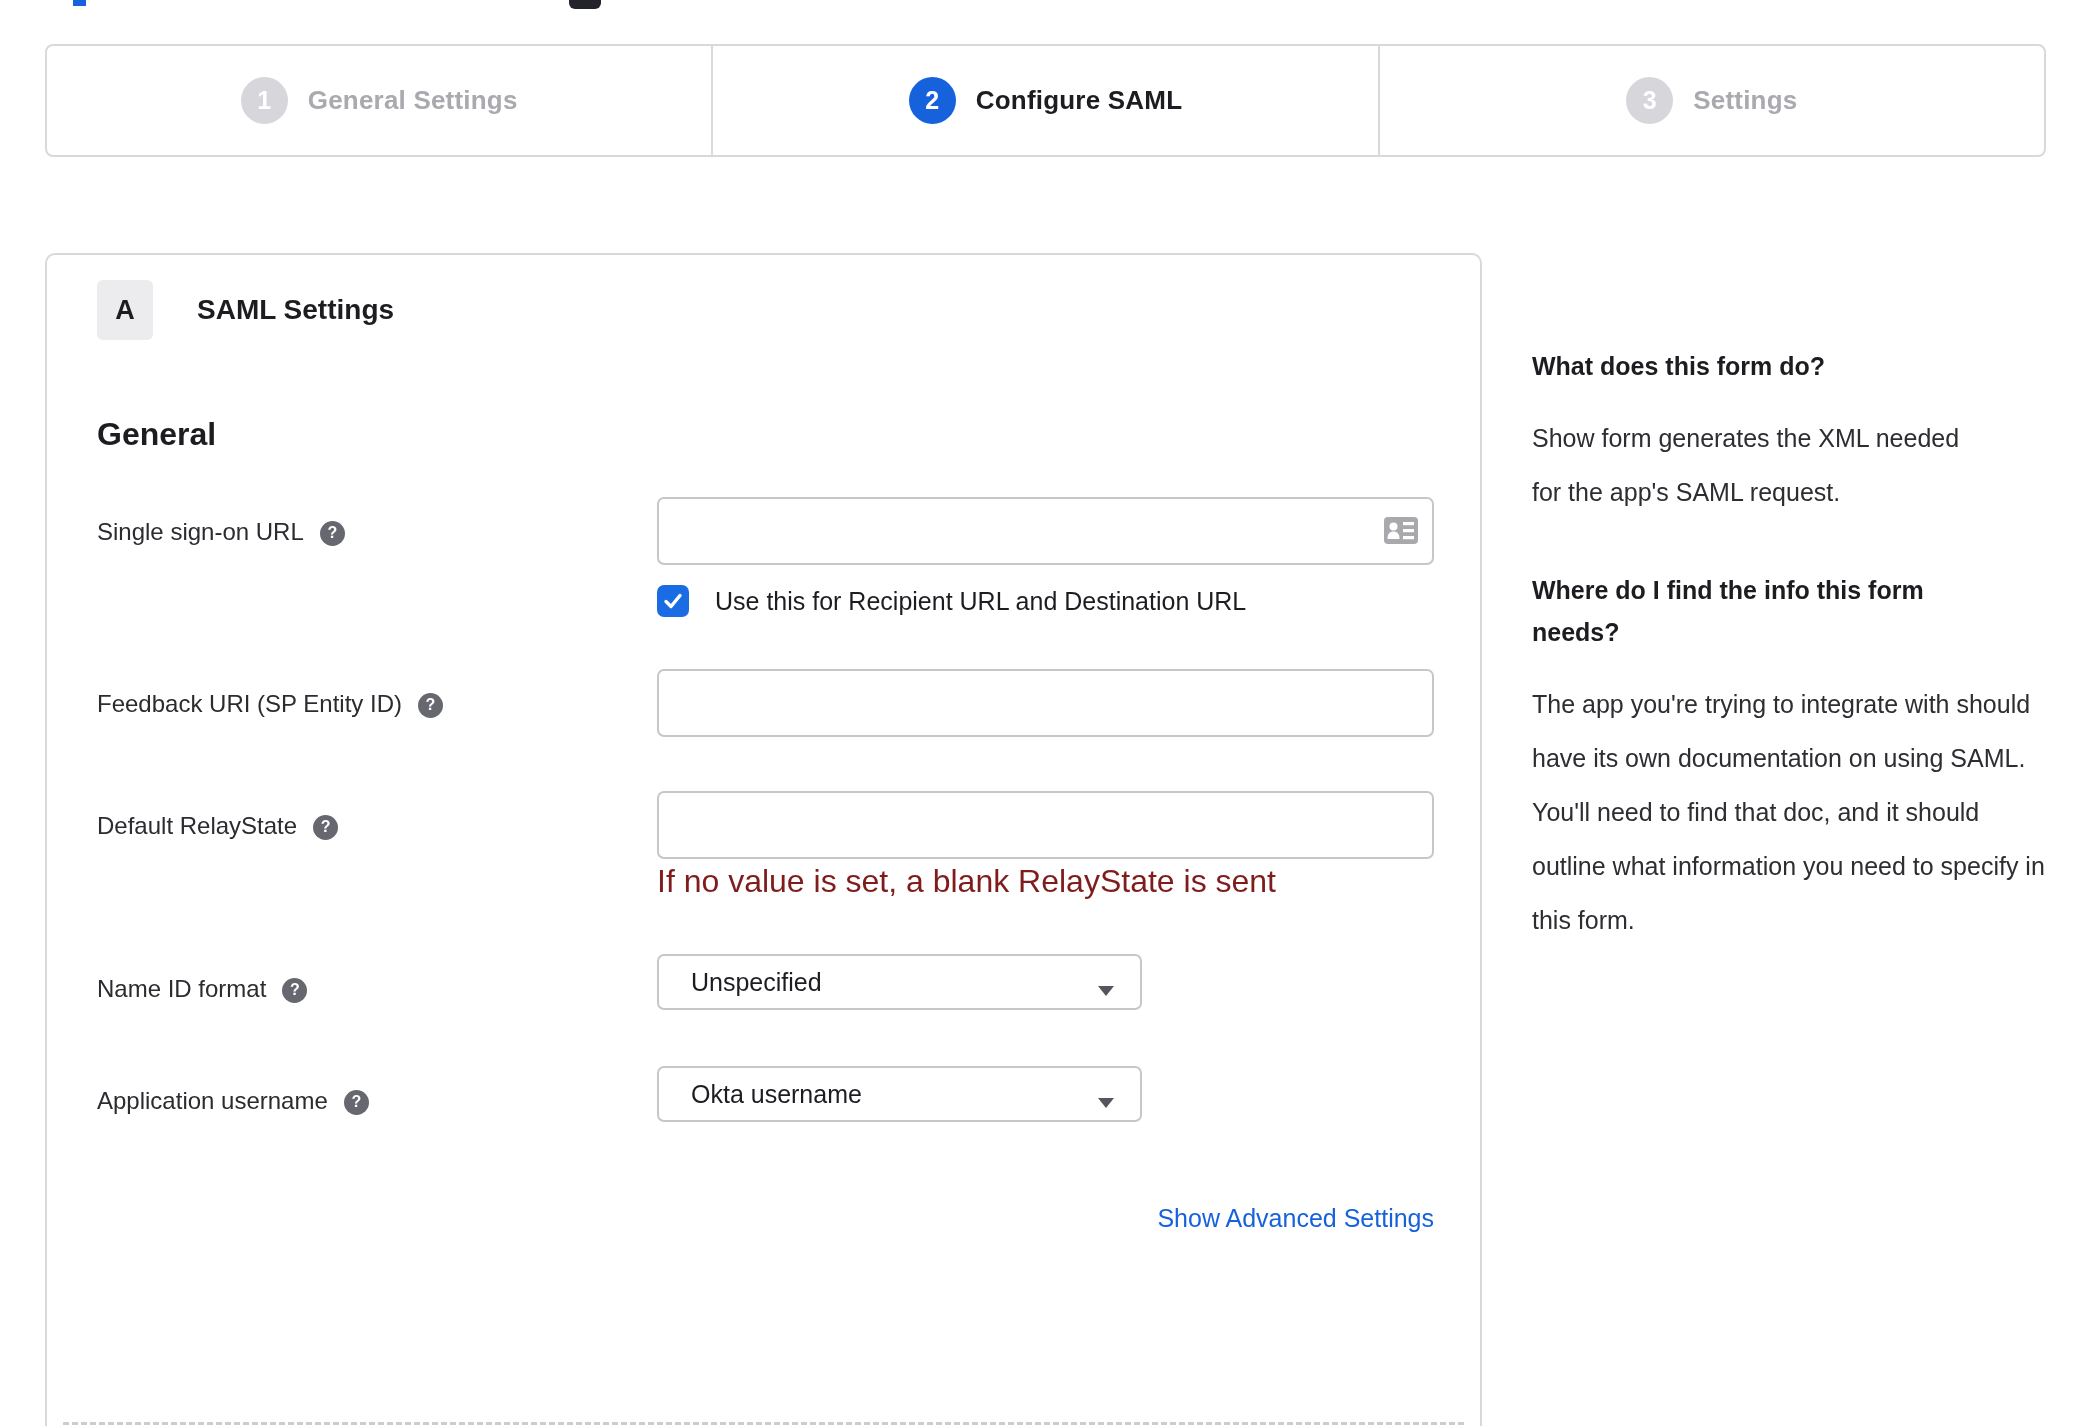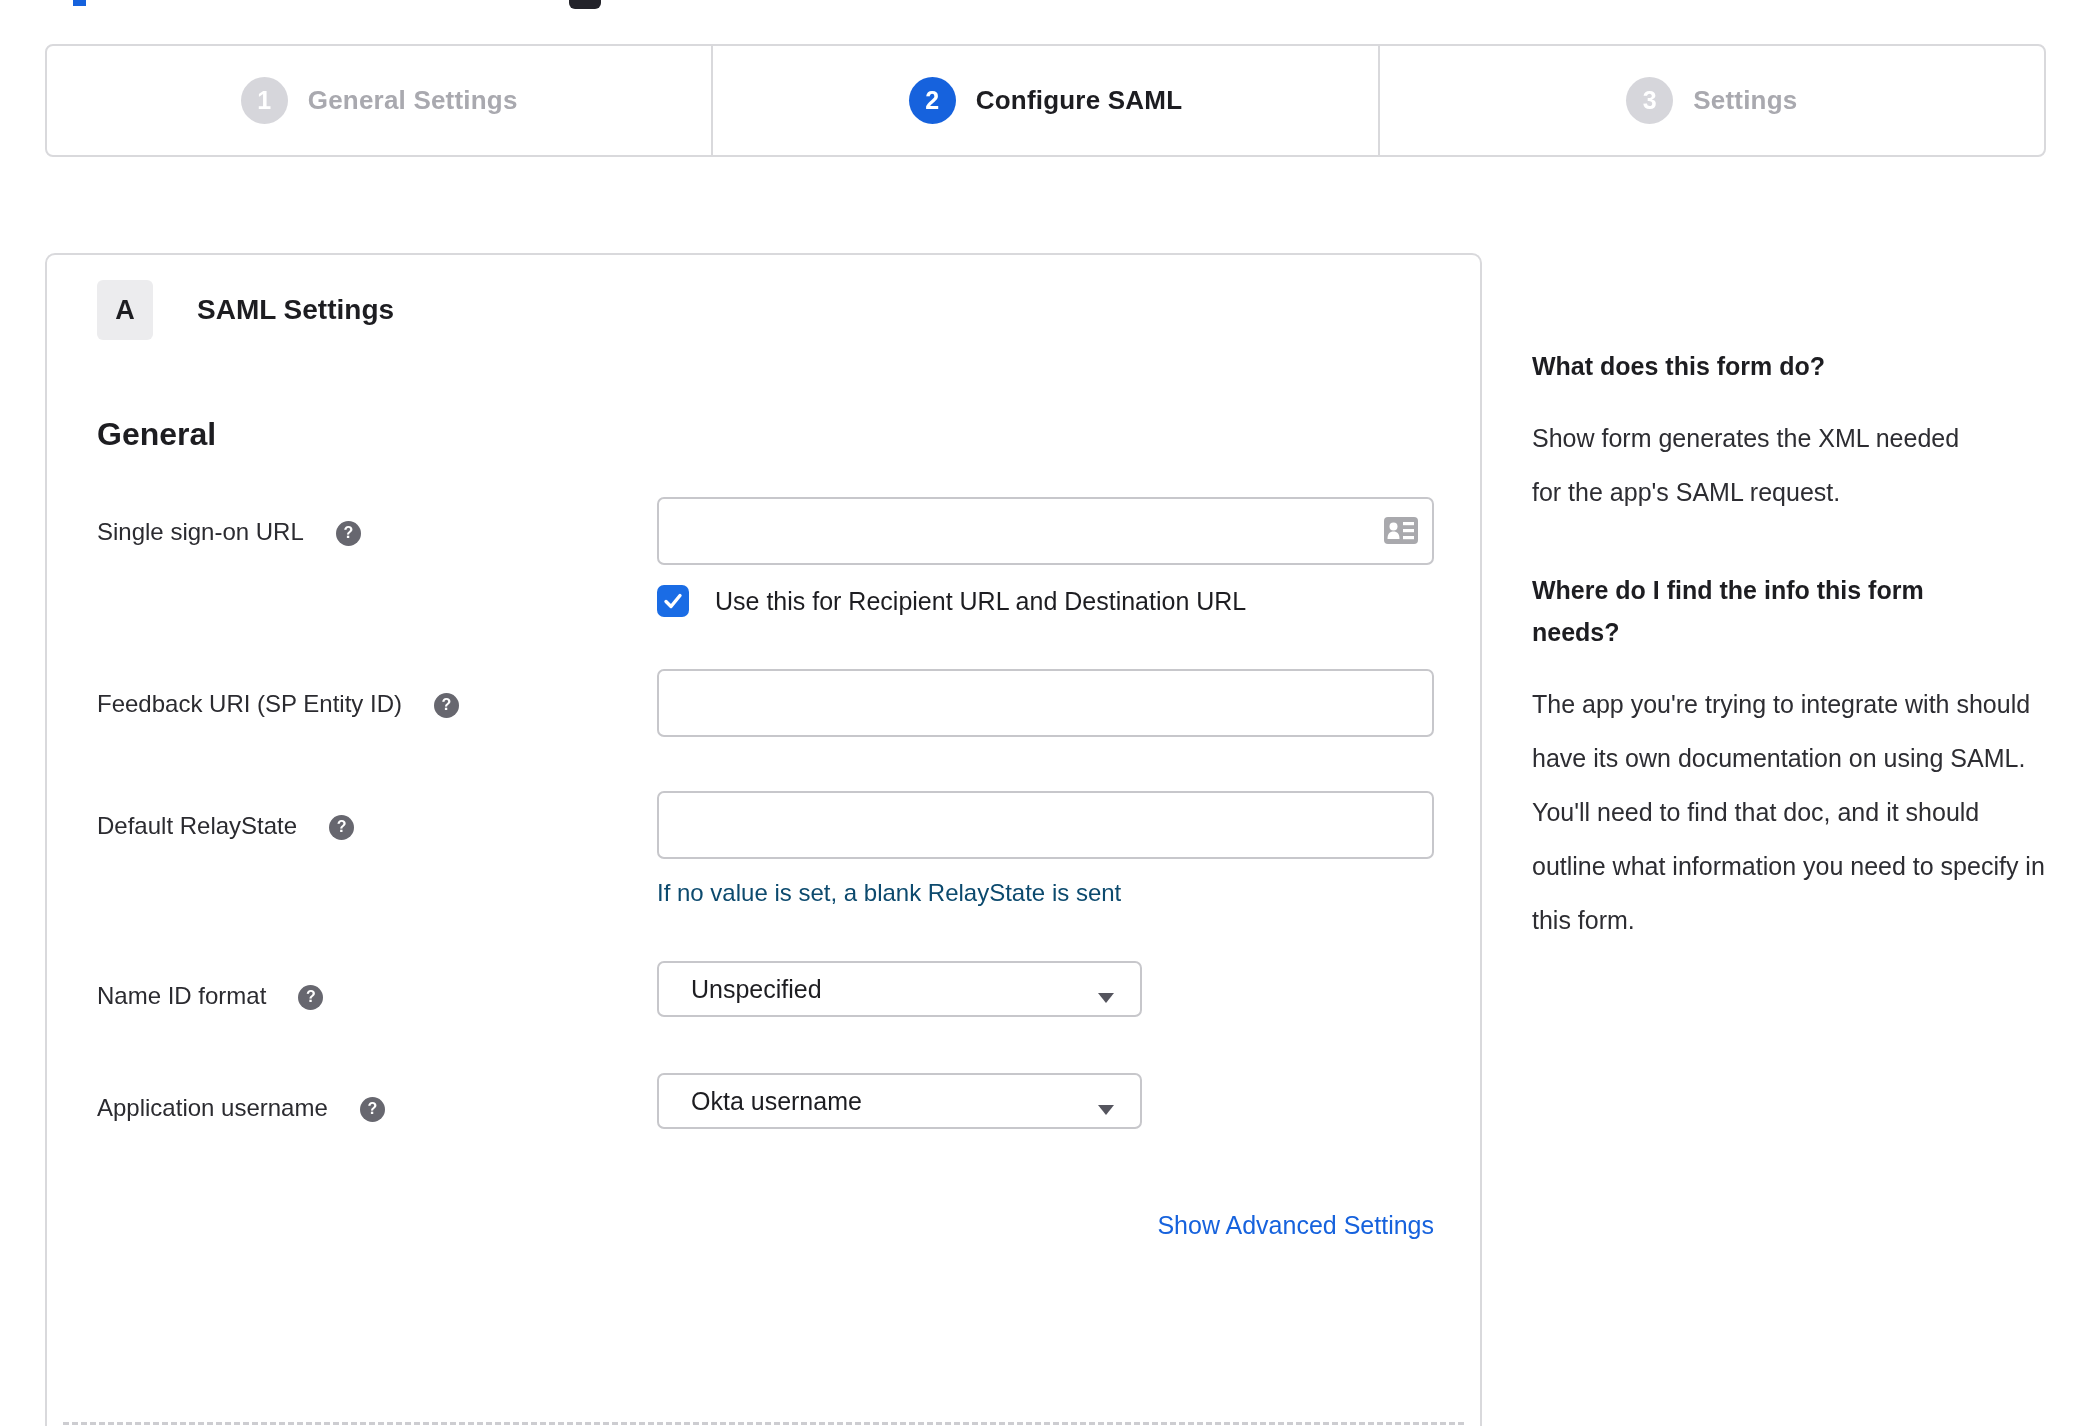--- a/index.html
+++ b/index.html
@@ -51,37 +51,37 @@
   .form { margin-top:44px; }
   .form-row { display:grid; grid-template-columns:560px 1fr; align-items:start; }
   .m-row1 { margin-bottom:52px; }
   .m-row2 { margin-bottom:54px; }
   .m-row3 { margin-bottom:54px; }
   .m-row4 { margin-bottom:56px; }
   .m-row5 { margin-bottom:58px; }
 
   .field-label {
     padding-top:21px; font-size:24px; color:#2b2b30;
-    display:flex; align-items:center; gap:32px;
+    display:flex; align-items:center; gap:16px;
   }
   .help-icon {
     width:25px; height:25px; border-radius:50%; background:#67676f; flex:0 0 auto;
     display:flex; align-items:center; justify-content:center;
     color:#fff; font-size:16px; font-weight:700; cursor:pointer; margin-top:2px;
   }
 
   .input-wrap { position:relative; }
   .text-input {
     width:100%; height:68px; border:2px solid #c7c7cb; border-radius:7px;
     font-family:"Liberation Sans", sans-serif; font-size:25px; color:#1d1d21;
     padding:0 60px 0 24px; background:#fff; outline:none;
   }
   .input-icon { position:absolute; right:16px; top:20px; width:34px; height:27px; }
 
-  .hint { margin-top:20px; font-size:24px; color:#0c4a6e; }
+  .hint { margin-top:4px; font-size:32px; color:#7f1d1d; }
 
   .checkbox-row { margin-top:20px; display:flex; align-items:center; }
   .checkbox {
     width:32px; height:32px; border-radius:7px; background:#1a6ce5;
     display:flex; align-items:center; justify-content:center; cursor:pointer; flex:0 0 auto;
   }
   .checkbox-label { margin-left:26px; font-size:25px; color:#1d1d21; }
 
   .select-box {
     width:485px; height:56px; border:2px solid #c7c7cb; border-radius:7px; background:#fff;

